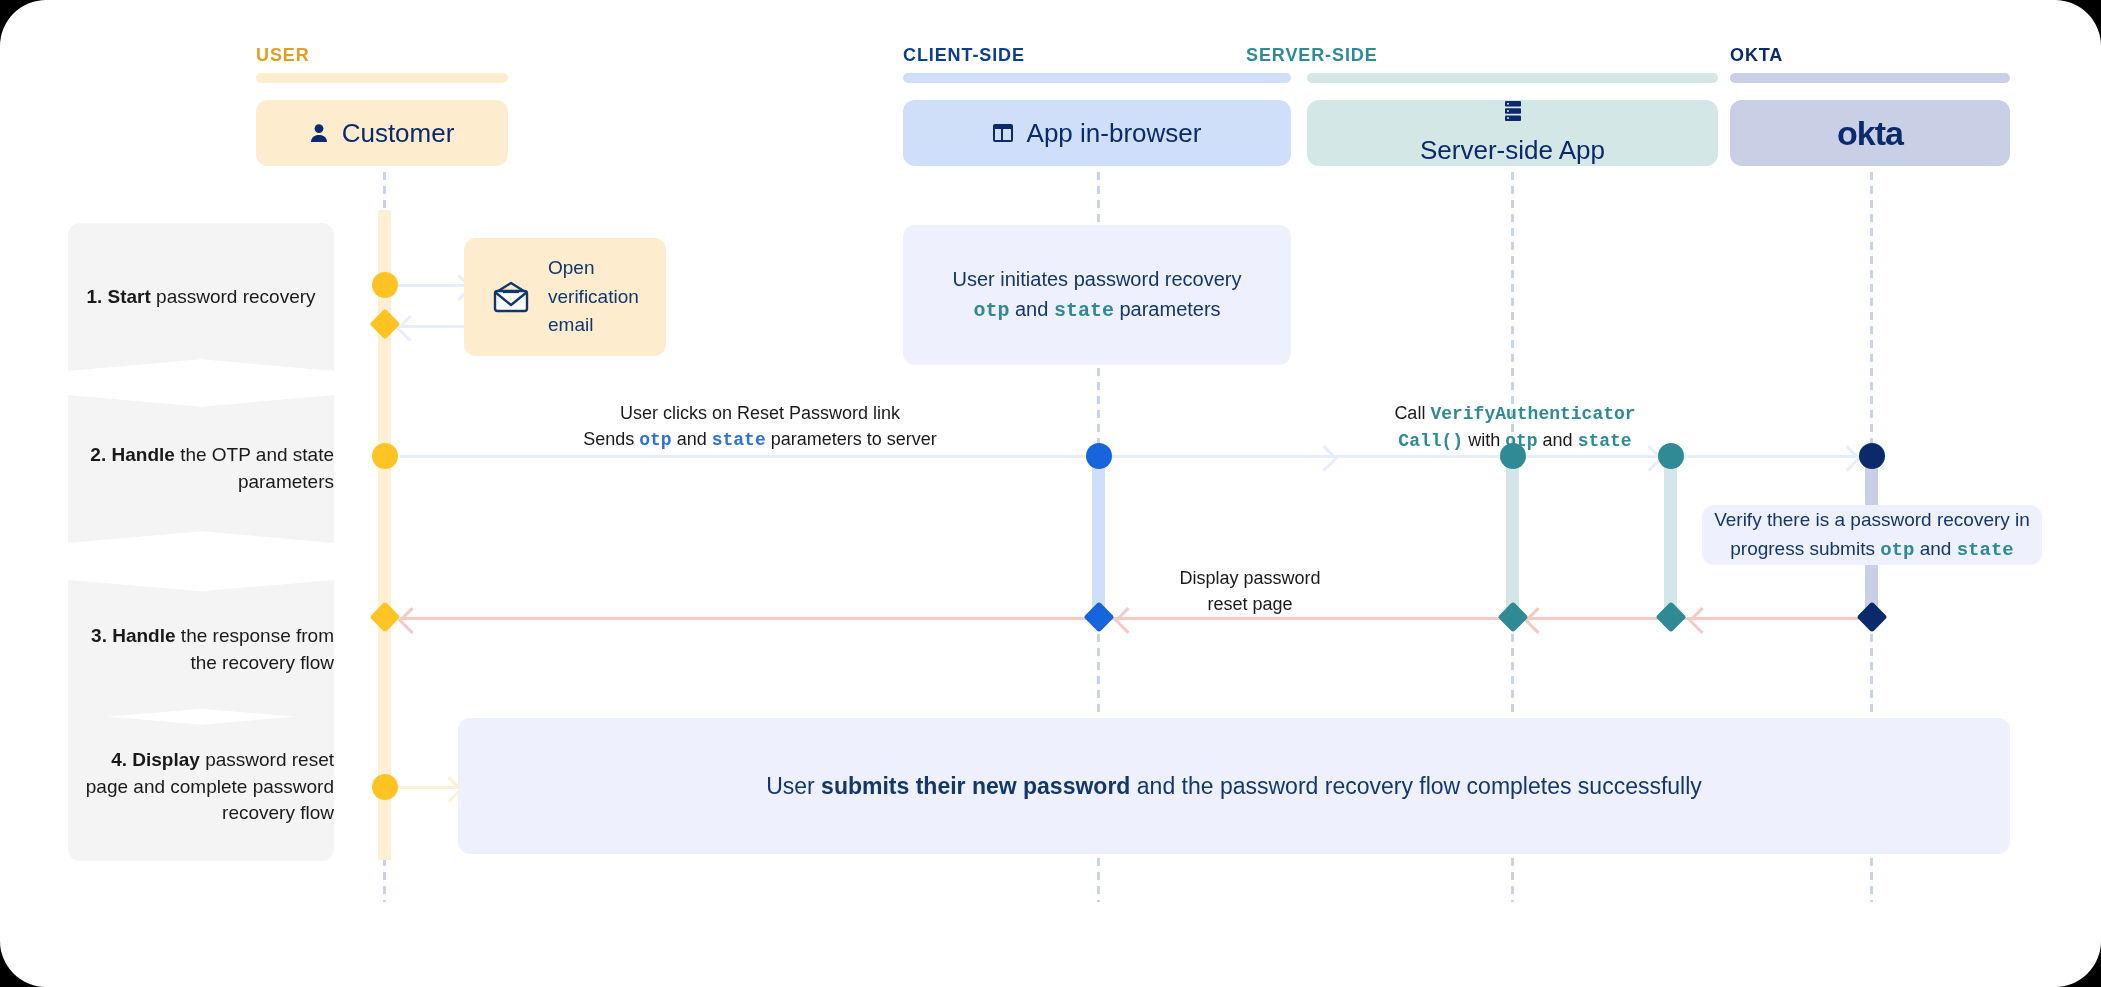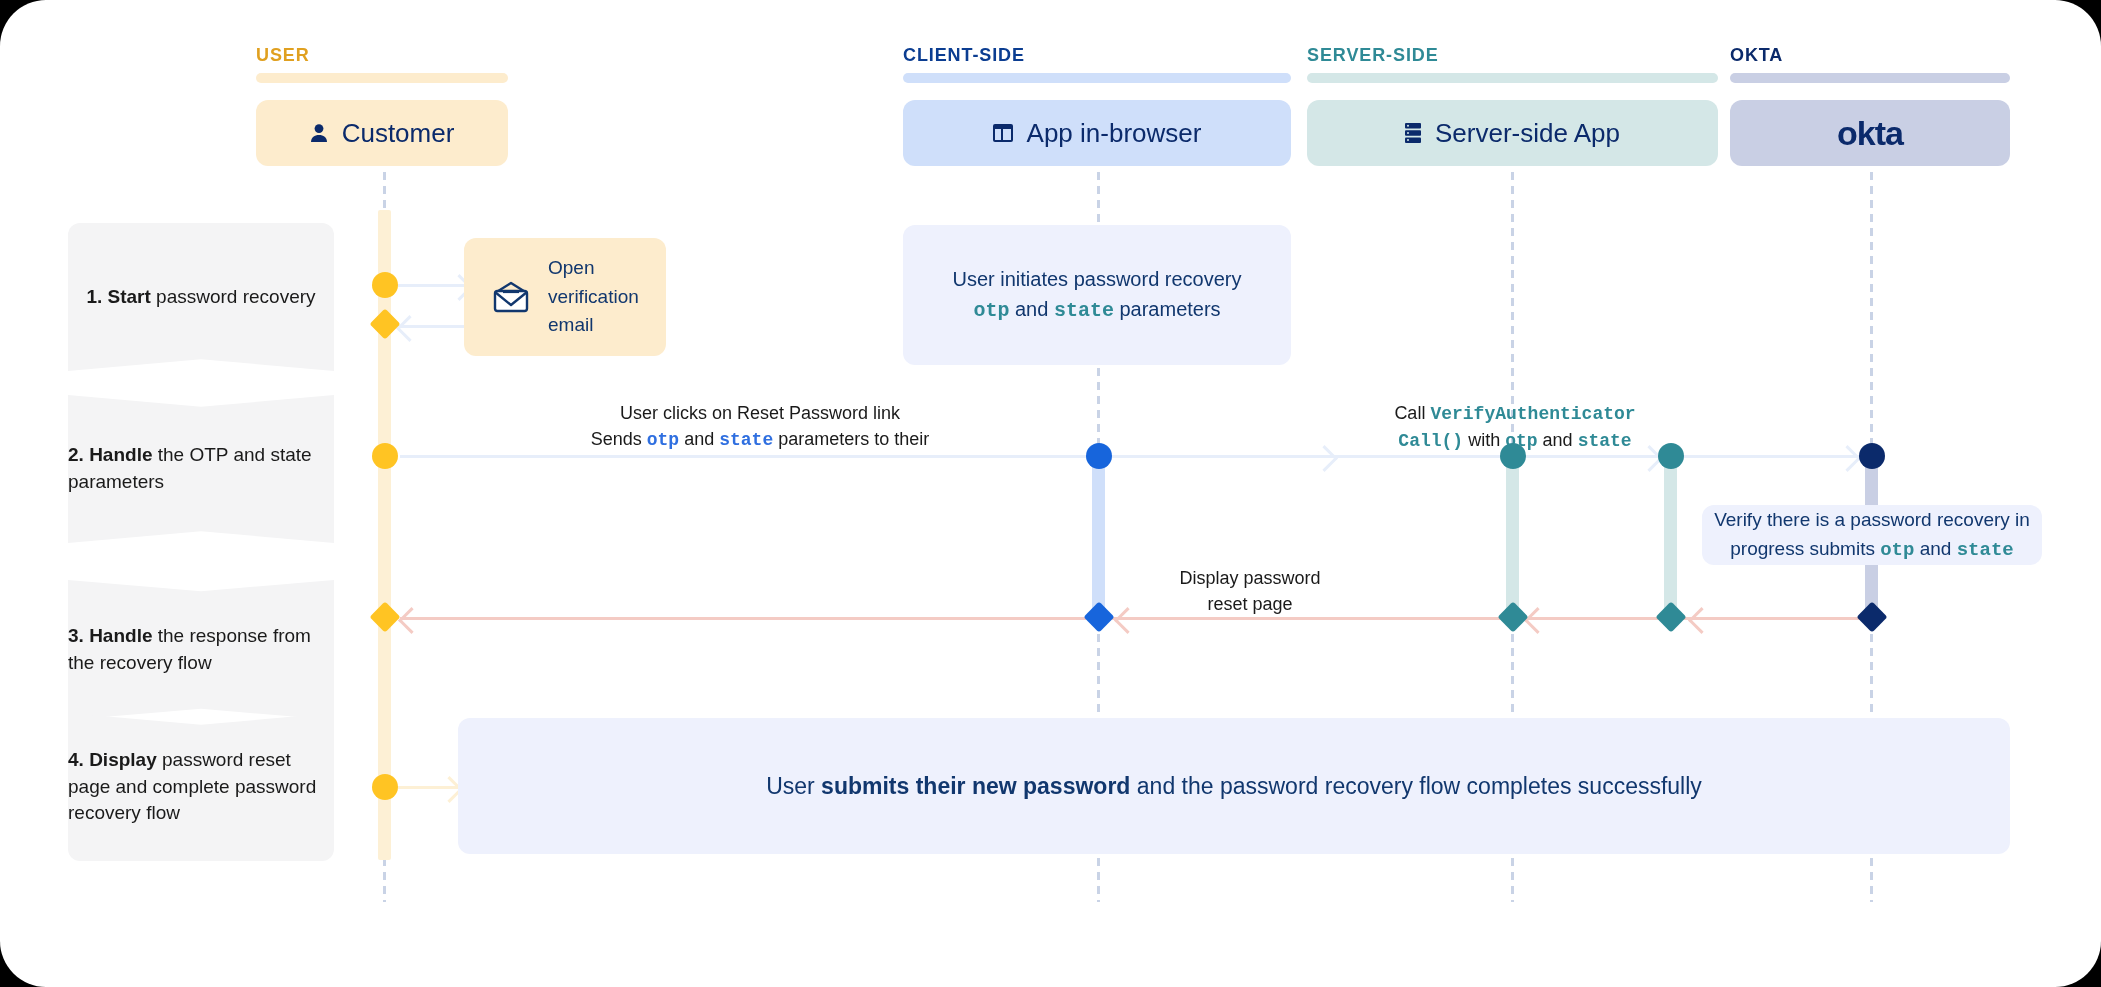--- a/index.html
+++ b/index.html
@@ -20,21 +20,21 @@
 
   
   .lifeline{position:absolute;width:3px;
             background-image:linear-gradient(#c9d3e6 58%,rgba(0,0,0,0) 0%);
             background-size:3px 14px;background-repeat:repeat-y;}
   .activation{position:absolute;width:13px;border-radius:2px;}
 
   
   .step{position:absolute;left:68px;width:266px;background:#f4f4f5;
         display:flex;align-items:center;justify-content:center;
-        text-align:left;color:#1a1a1a;font-size:19px;line-height:1.42;}
+        text-align:right;color:#1a1a1a;font-size:19px;line-height:1.42;}
   .step span b{font-weight:bold;}
   .step.r1{border-radius:12px 12px 0 0;
            clip-path:polygon(0 0,100% 0,100% 100%,50% 92%,0 100%);}
   .step.mid{clip-path:polygon(0 0,50% 8%,100% 0,100% 100%,50% 92%,0 100%);}
   .step.last{border-radius:0 0 12px 12px;
              clip-path:polygon(0 0,50% 8%,100% 0,100% 100%,0 100%);}
 
   
   .note{position:absolute;border-radius:12px;display:flex;
         align-items:center;justify-content:center;text-align:center;
@@ -84,23 +84,23 @@
     <span class="glyph">
       <svg width="20" height="18" viewBox="0 0 20 18">
           <rect x="0" y="0" width="20" height="18" rx="2" fill="#0b2a6b"></rect>
           <rect x="2" y="5" width="6" height="11" fill="#cfdffa"></rect>
           <rect x="10" y="5" width="8" height="11" fill="#cfdffa"></rect>
         </svg>
     </span>
     <span>App in-browser</span>
   </div>
 
-  <div class="col-label" style="left:1307px;top:45px;color:#2f8a96;">SERVER-SIDE</div>
+  <div class="col-label" style="left:1246px;top:45px;color:#2f8a96;">SERVER-SIDE</div>
   <div class="col-rule" style="left:1307px;top:73px;width:411px;background:#d4e7e7;"></div>
-  <div class="actor" style="left:1307px;top:100px;width:411px;background:#d4e7e7;">
+  <div class="actor" style="left:1307px;top:100px;width:411px;background:#d4e7e7;flex-direction:column;">
     <span class="glyph">
       <svg width="16" height="20" viewBox="0 0 16 20">
           <rect x="0" y="0" width="16" height="5.5" rx="1" fill="#0b2a6b"></rect>
           <rect x="0" y="7.2" width="16" height="5.5" rx="1" fill="#0b2a6b"></rect>
           <rect x="0" y="14.4" width="16" height="5.5" rx="1" fill="#0b2a6b"></rect>
           <circle cx="3" cy="2.7" r="1" fill="#d4e7e7"></circle>
           <circle cx="3" cy="10" r="1" fill="#d4e7e7"></circle>
           <circle cx="3" cy="17.1" r="1" fill="#d4e7e7"></circle>
         </svg>
     </span>
@@ -175,21 +175,21 @@
               font-size:20px;flex-direction:column;align-items:center;">
     <span>User initiates password recovery</span>
     <span>
       <b class="tok-teal">otp</b><span> and </span><b class="tok-teal">state</b><span> parameters</span>
     </span>
   </div>
 
   <div class="alabel" style="left:545px;top:400px;width:430px;">
     <div>User clicks on Reset Password link</div>
     <div>
-      <span>Sends </span><b class="tok-blue">otp</b><span> and </span><b class="tok-blue">state</b><span> parameters to their</span>
+      <span>Sends </span><b class="tok-blue">otp</b><span> and </span><b class="tok-blue">state</b><span> parameters to server</span>
     </div>
   </div>
 
   <div class="line" style="left:400px;top:455px;width:930px;background:#e7eefa;"></div>
   <div class="arrow-r" style="left:1315px;top:449px;border-color:#e7eefa;"></div>
 
   <div class="line" style="left:1110px;top:455px;width:400px;background:#e7eefa;"></div>
 
   <div class="alabel" style="left:1380px;top:400px;width:270px;">
     <div>

